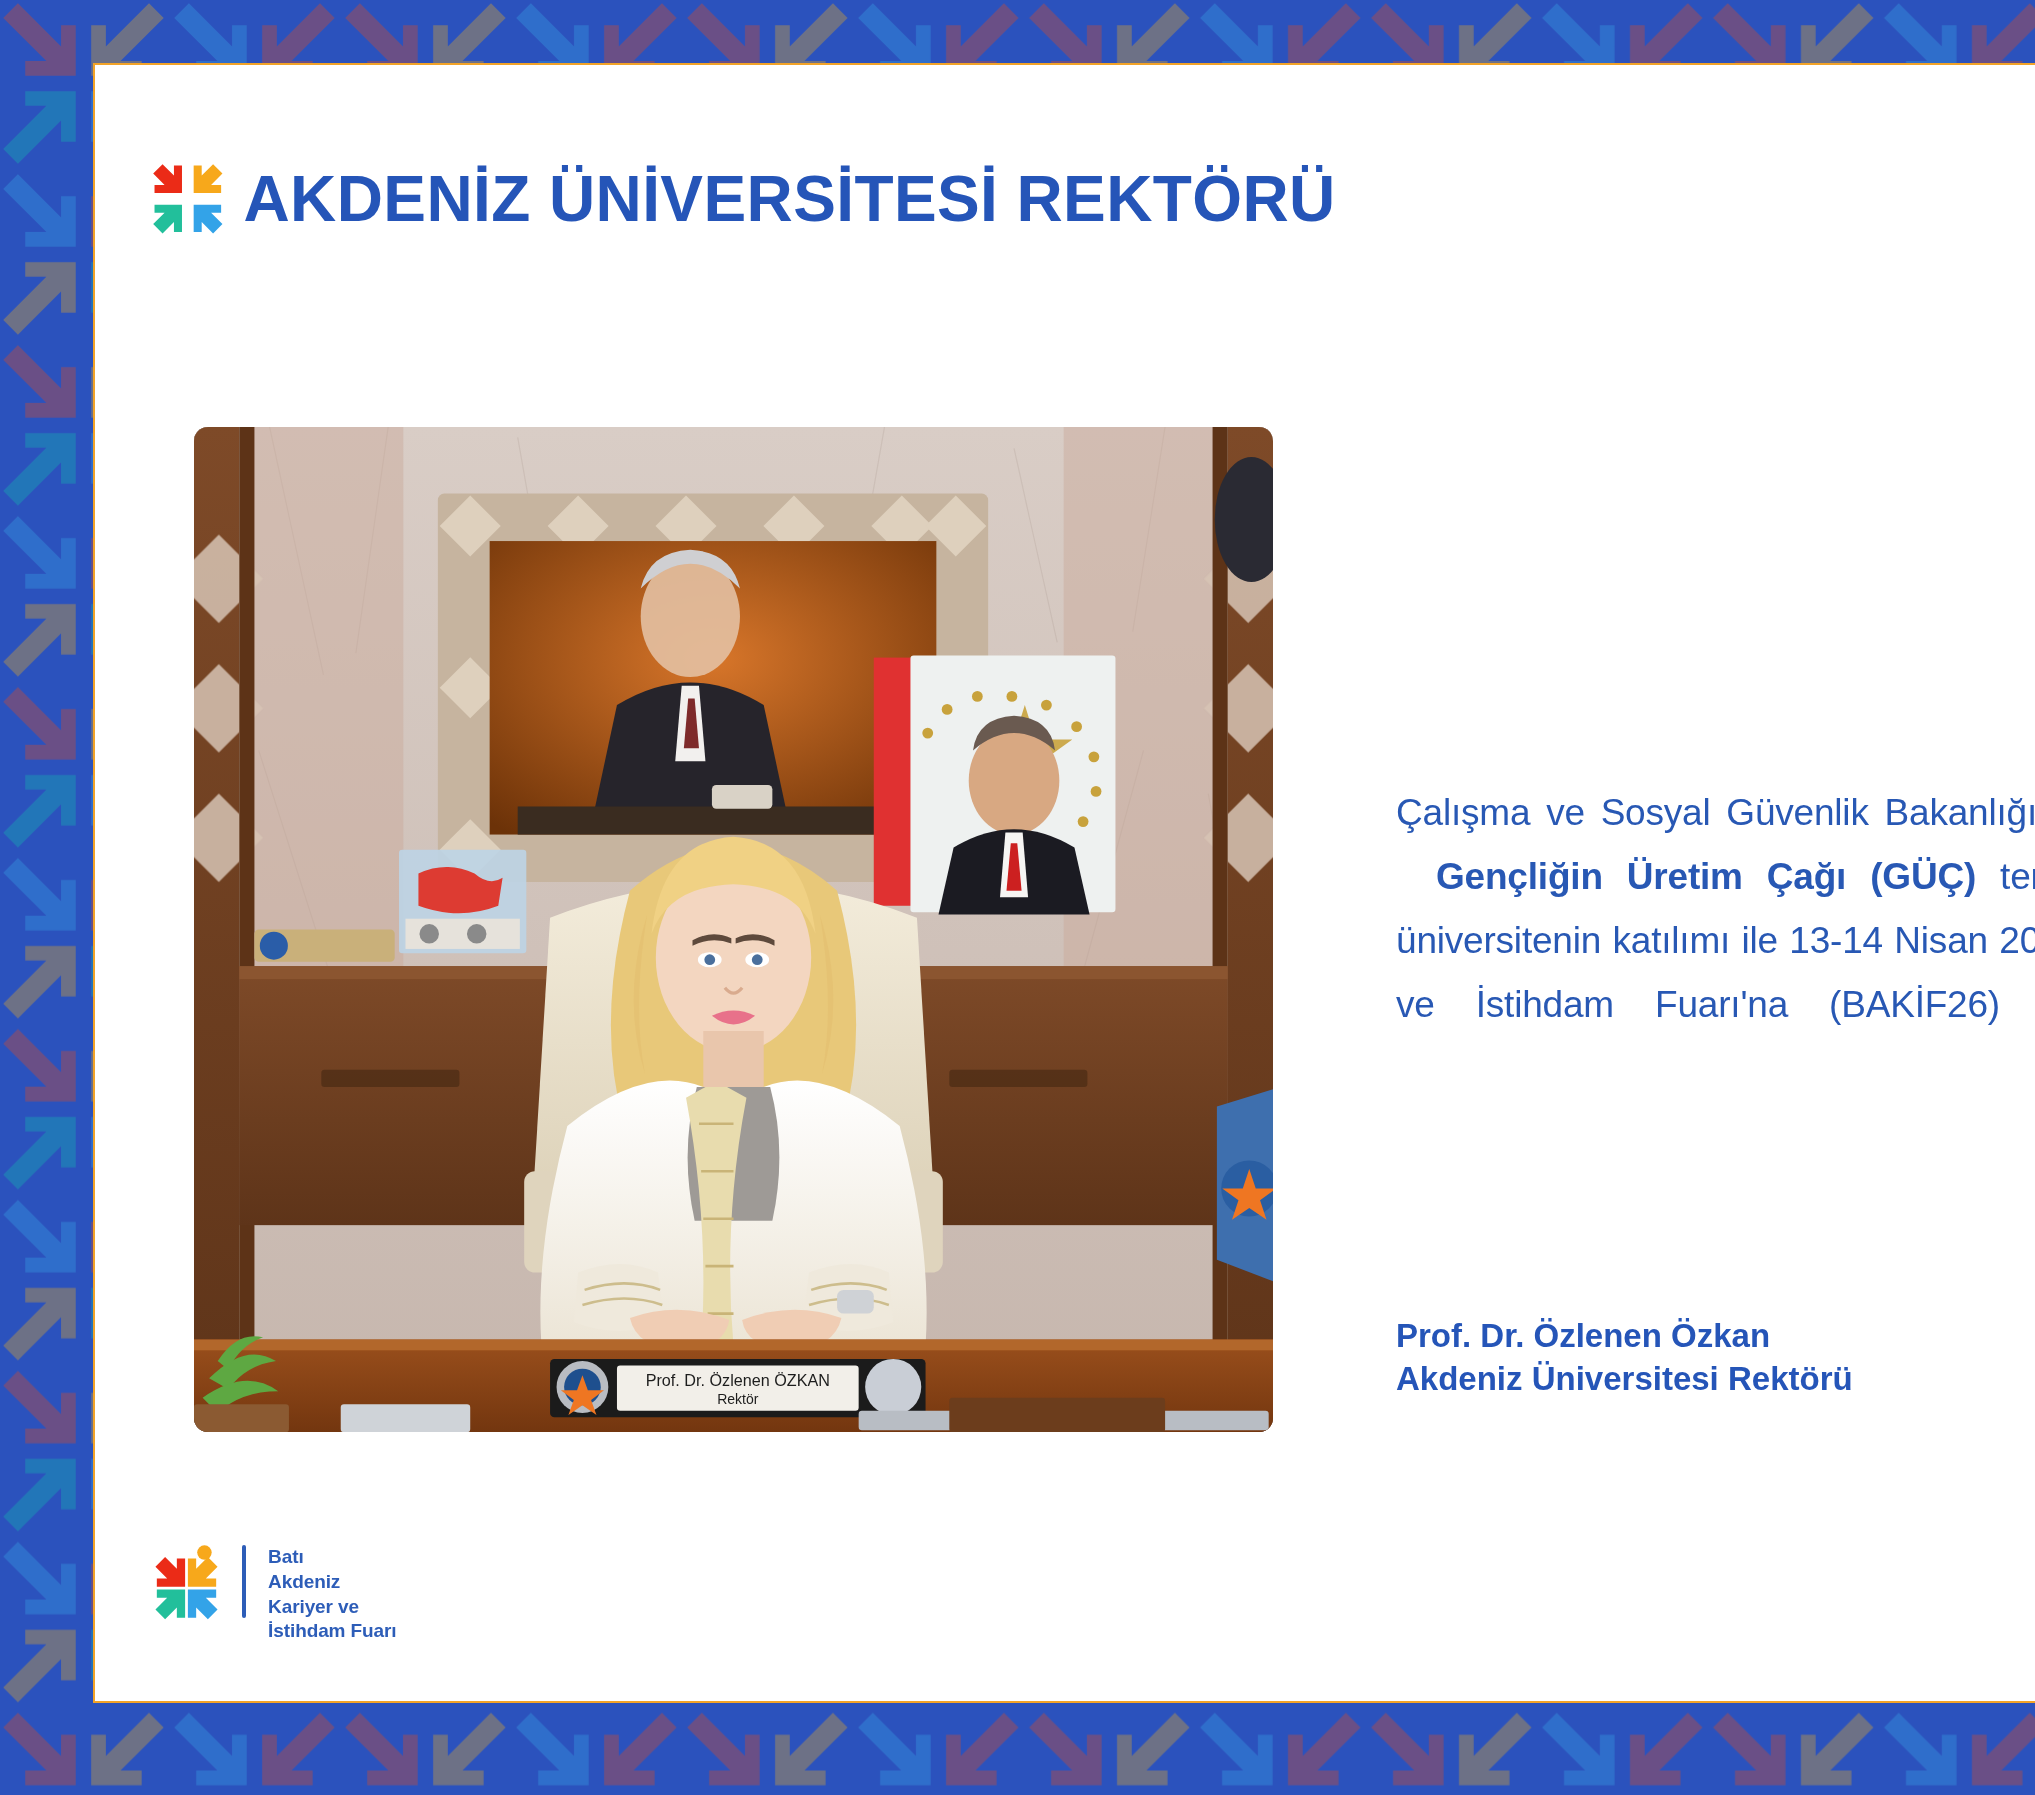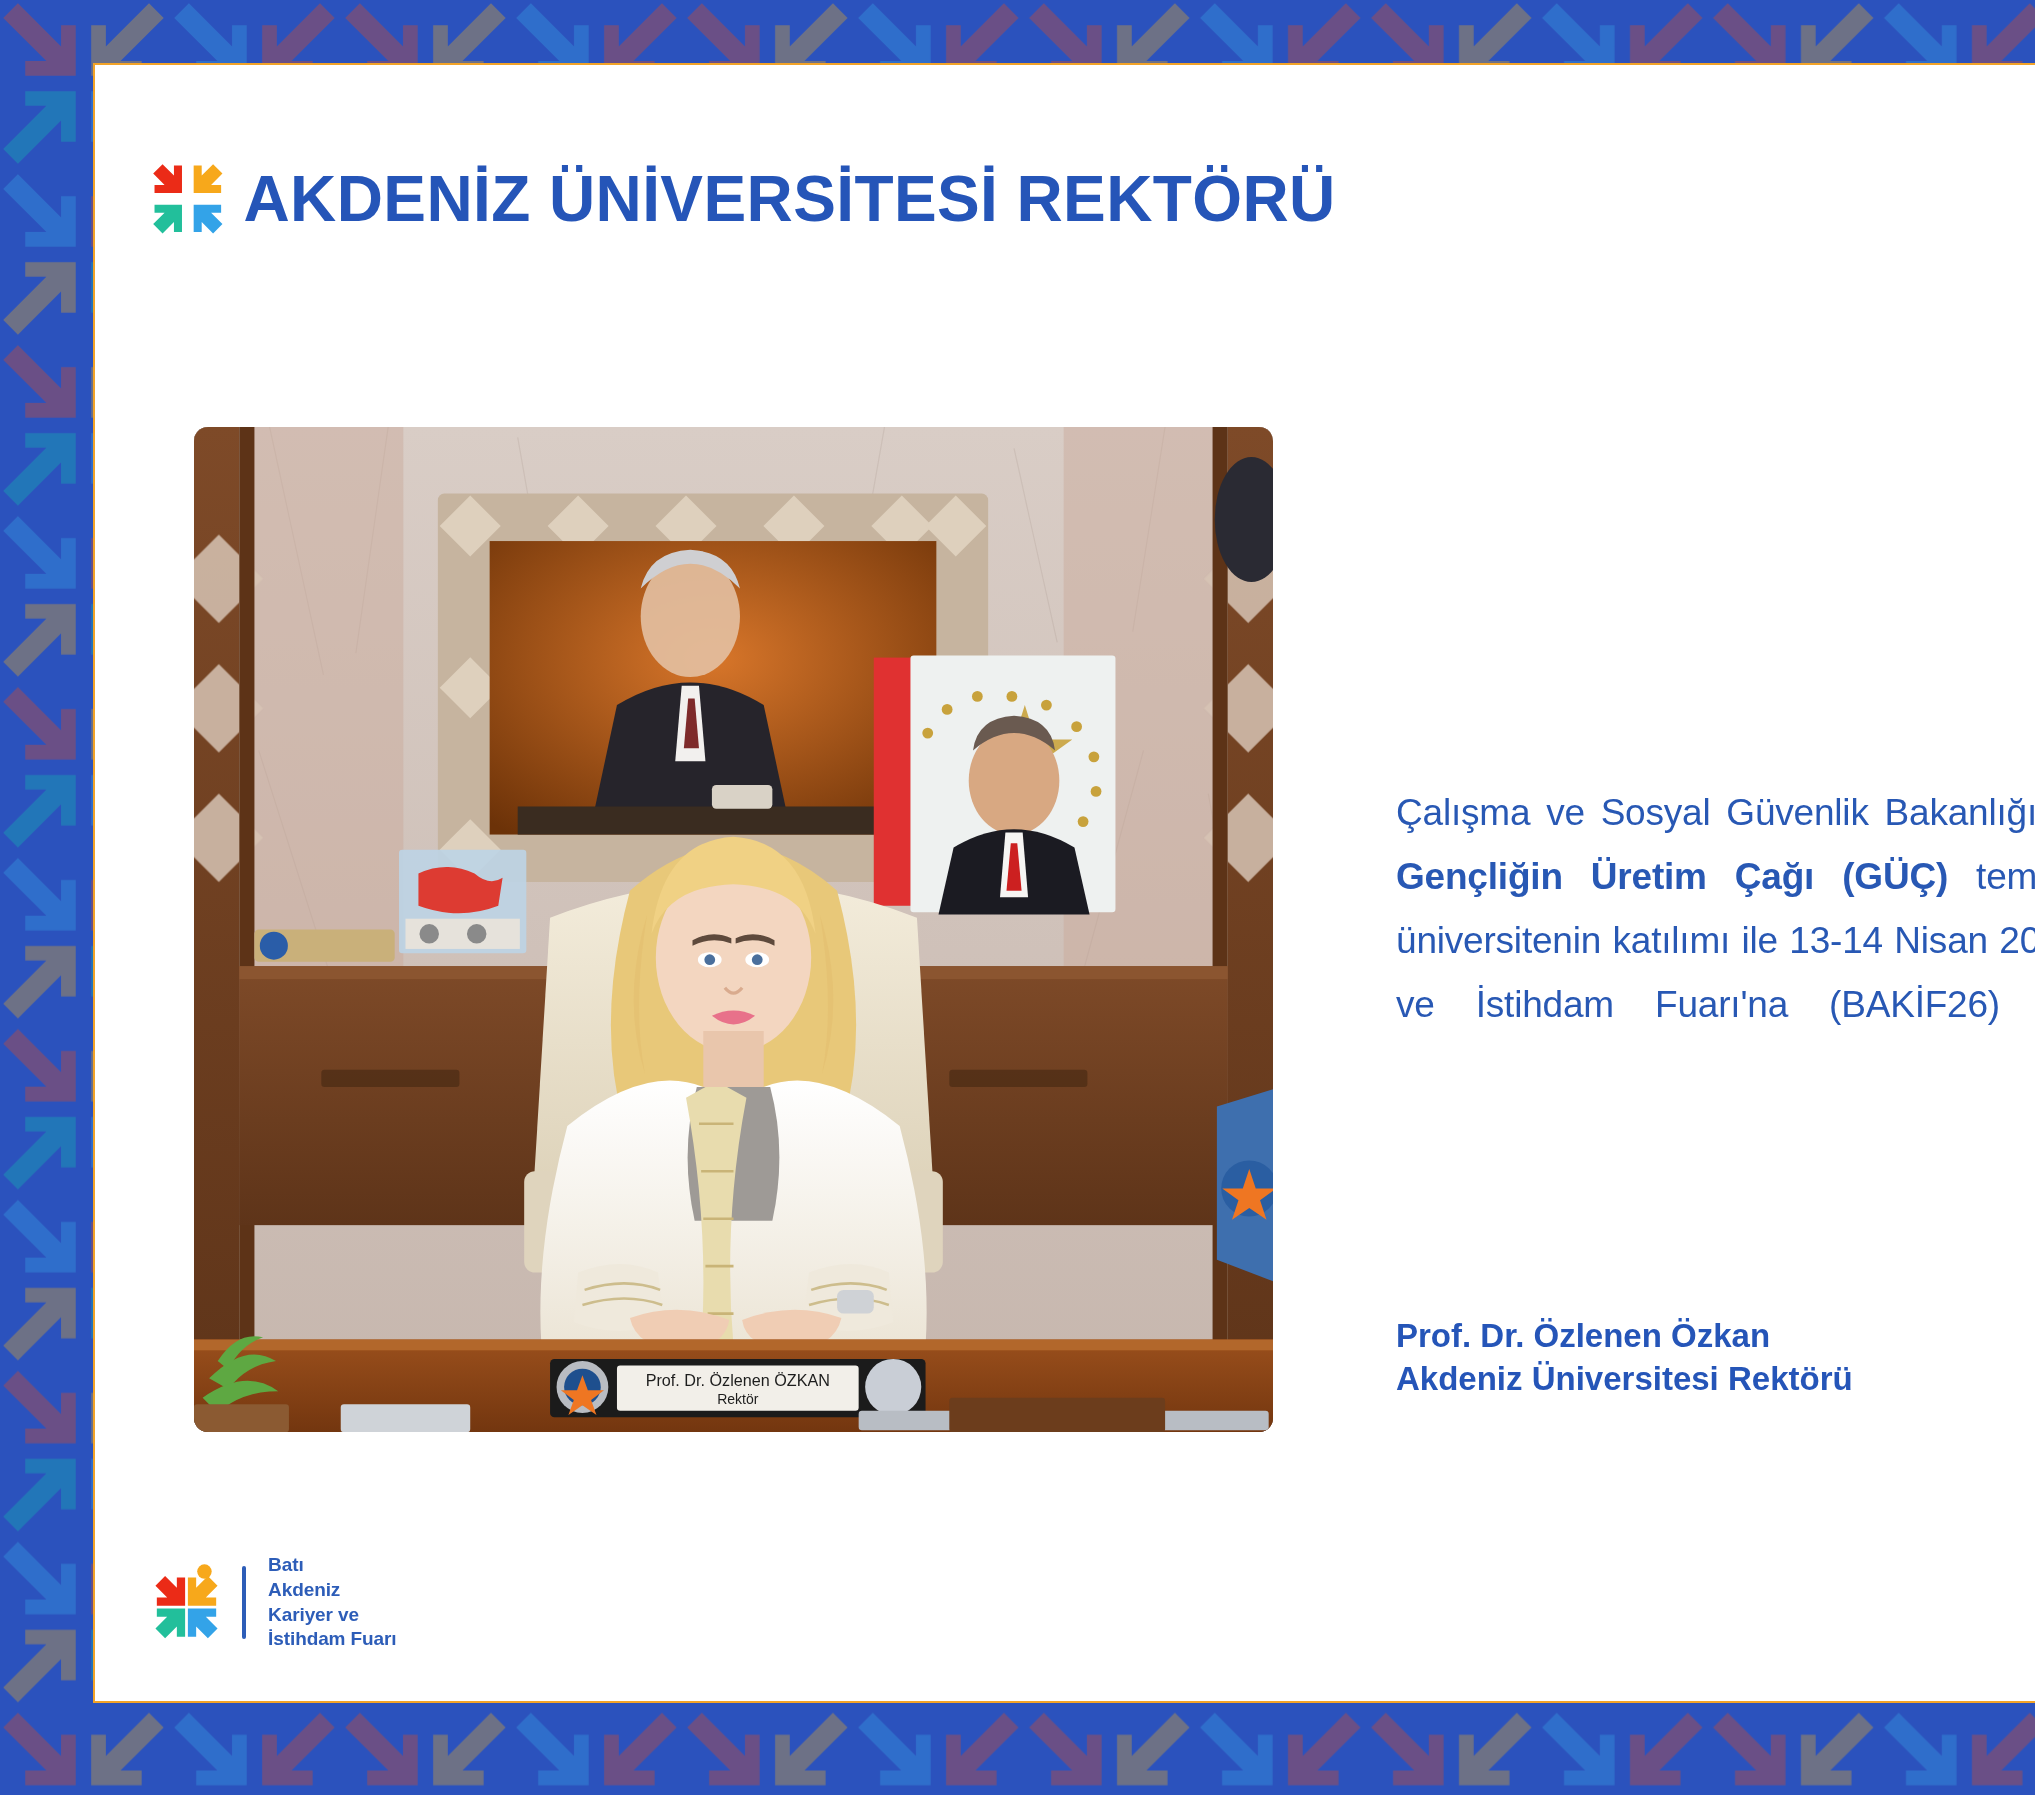--- a/index.html
+++ b/index.html
@@ -62,36 +62,36 @@
   }
   #message-body p{
     color:#2858b4;
     font-size:37px;
     line-height:1.73;
     text-align:justify;
     text-align-last:justify;
     font-weight:400;
     letter-spacing:-0.2px;
   }
-  #message-body p .hl{ font-weight:700; }
+  #message-body p .hl{ font-weight:700;margin-left:40px; }
 
   #signature-block{
     position:absolute;
     left:1301px; top:1250px;
     color:#2555b8;
     font-weight:700;
     font-size:33px;
     line-height:1.30;
   }
 
   
   #footer-left{
     position:absolute;
-    left:57px; bottom:49px;
-    display:flex; align-items:center; gap:18px;
+    left:57px; bottom:57px;
+    display:flex; align-items:flex-start; gap:18px;
   }
   #bakif-mark-footer{ width:69px; height:77px; flex:none; }
   #footer-divider{
     width:3.7px; height:73px; background:#2d5db8; border-radius:2px; flex:none;
     margin-left:3.3px;
   }
   #footer-wordmark{
     color:#2d5db8;
     font-size:19px;
     font-weight:700;

